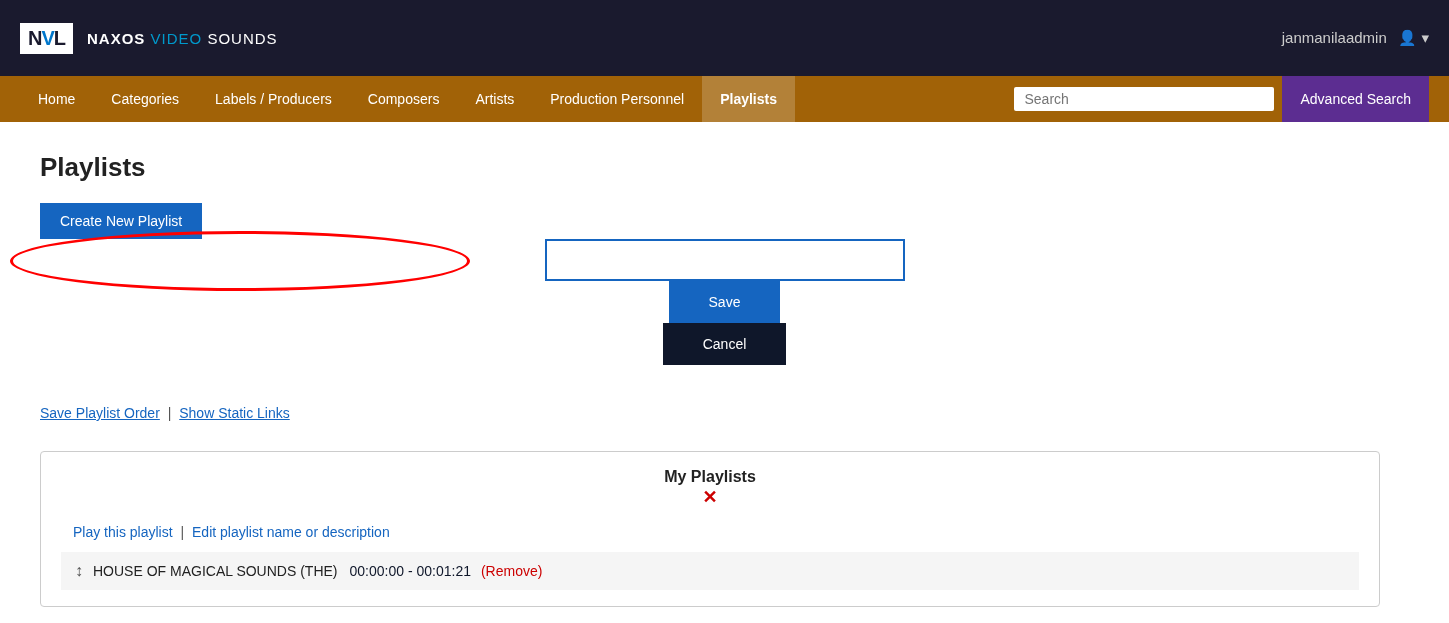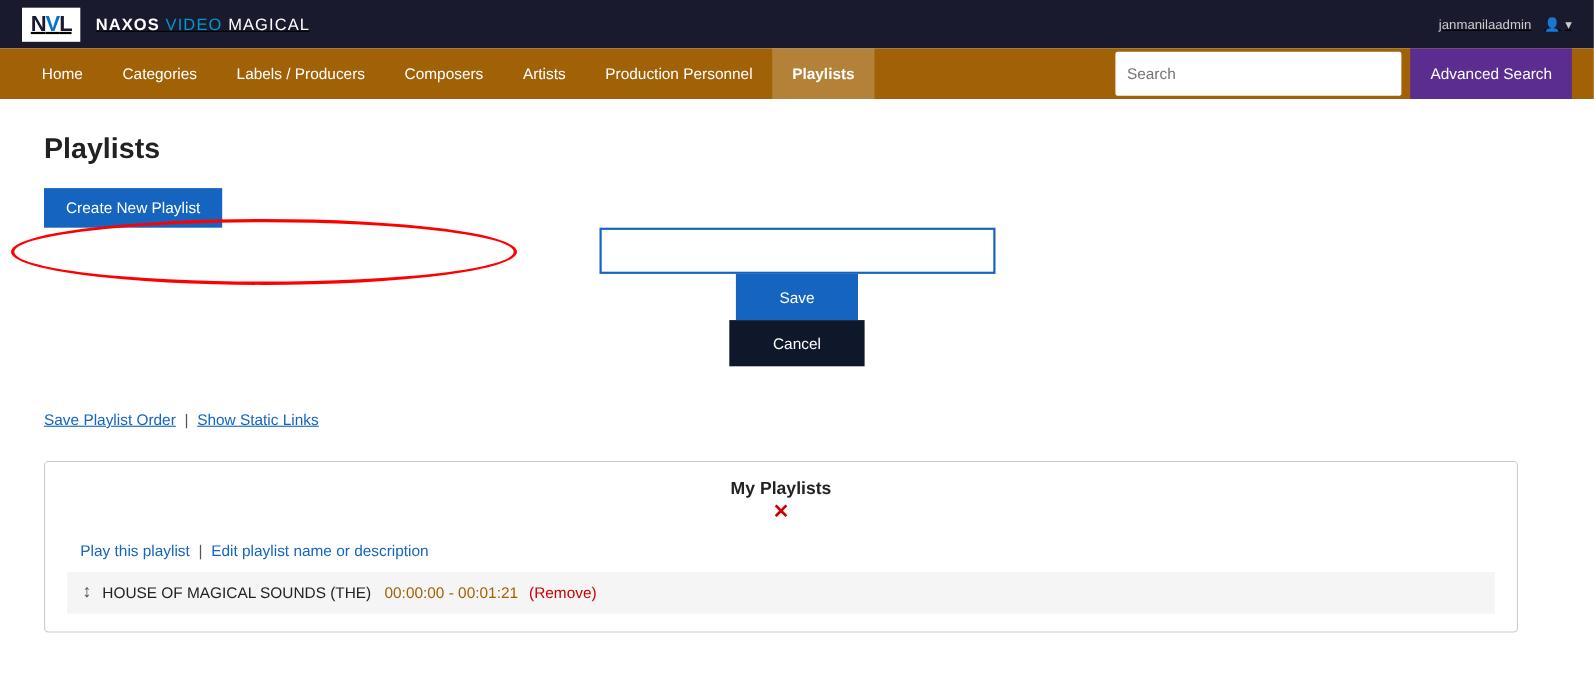--- a/index.html
+++ b/index.html
@@ -4,23 +4,22 @@
   <style>
     * { margin: 0; padding: 0; box-sizing: border-box; }
     body { font-family: Arial, sans-serif; font-size: 14px; background: #fff; }
 
     
     .header {
       background: #1a1a2e;
       display: flex;
       align-items: center;
       padding: 0 20px;
-      height: 44px;
+      height: 76px;
       justify-content: space-between;
-      text-decoration: underline;
     }
     .header-left {
       display: flex;
       align-items: center;
       gap: 14px;
     }
     .logo-box {
       background: #fff;
       padding: 4px 8px;
       font-weight: 900;
@@ -32,24 +31,23 @@
     .site-name {
       color: #fff;
       font-size: 15px;
       font-weight: 400;
       letter-spacing: 1px;
     }
     .site-name strong { font-weight: 700; }
     .site-name .video { color: #0099cc; }
     .header-right {
       display: flex;
-      align-items: center;
       gap: 12px;
       color: #ccc;
-      font-size: 12px;
+      font-size: 15px;
     }
     .user-icon {
       display: inline-flex;
       align-items: center;
       gap: 4px;
       color: #ccc;
       cursor: pointer;
     }
 
     
@@ -73,21 +71,21 @@
       white-space: nowrap;
     }
     .nav-item.active { background: rgba(255,255,255,0.2); font-weight: 600; }
     .nav-search {
       margin-left: auto;
       display: flex;
       align-items: center;
       gap: 8px;
     }
     .nav-search input {
-      height: 40px;
+      height: 24px;
       padding: 0 10px;
       border: none;
       outline: none;
       font-size: 14px;
       width: 260px;
       border-radius: 2px;
     }
     .btn-advanced-search {
       background: #5c2d91;
       color: #fff;
@@ -230,39 +228,39 @@
       color: #555;
       font-size: 16px;
       cursor: grab;
     }
     .track-name {
       color: #222;
       font-weight: 500;
       margin-right: 2px;
     }
     .track-time {
-      color: #a16207;
+      color: #0f172a;
     }
     .track-remove {
       color: #cc0000;
       cursor: pointer;
     }
   </style>
 </head>
 <body>
 
 <div class="header">
   <div class="header-left">
     <div class="logo-box">
       N<span>V</span>L
     </div>
     <div class="site-name">
       <strong>NAXOS</strong>
       <span class="video">VIDEO</span>
-      <span>MAGICAL</span>
+      <span>SOUNDS</span>
     </div>
   </div>
   <div class="header-right">
     <span>janmanilaadmin</span>
     <div class="user-icon">
       <span>👤</span>
       <span>▾</span>
     </div>
   </div>
 </div>

